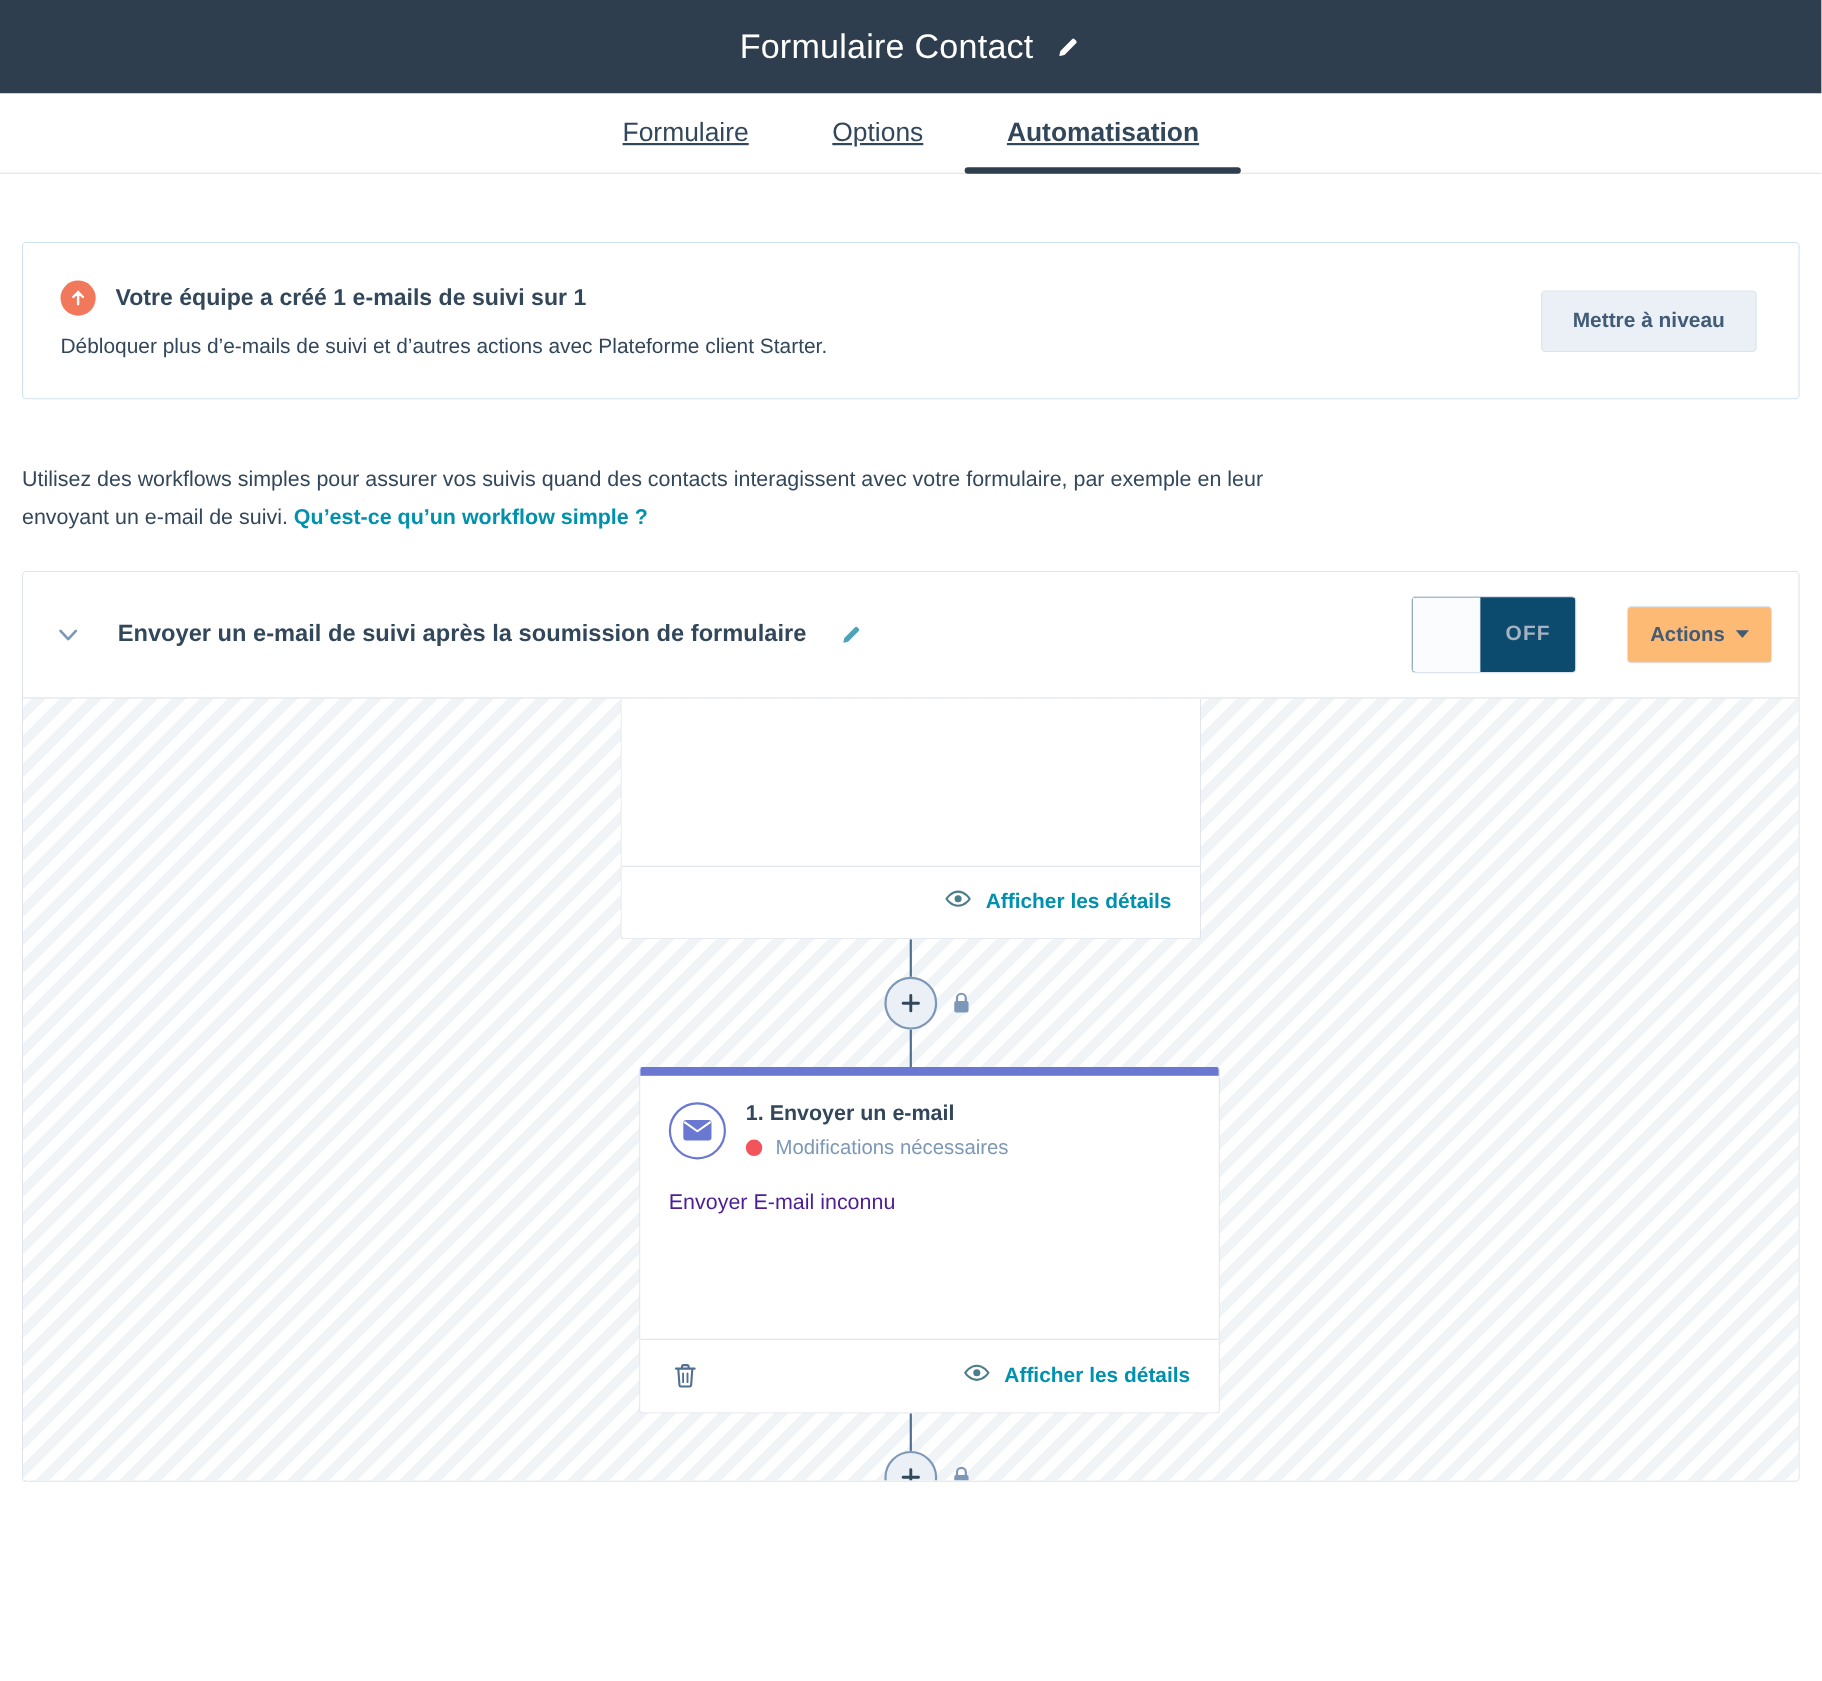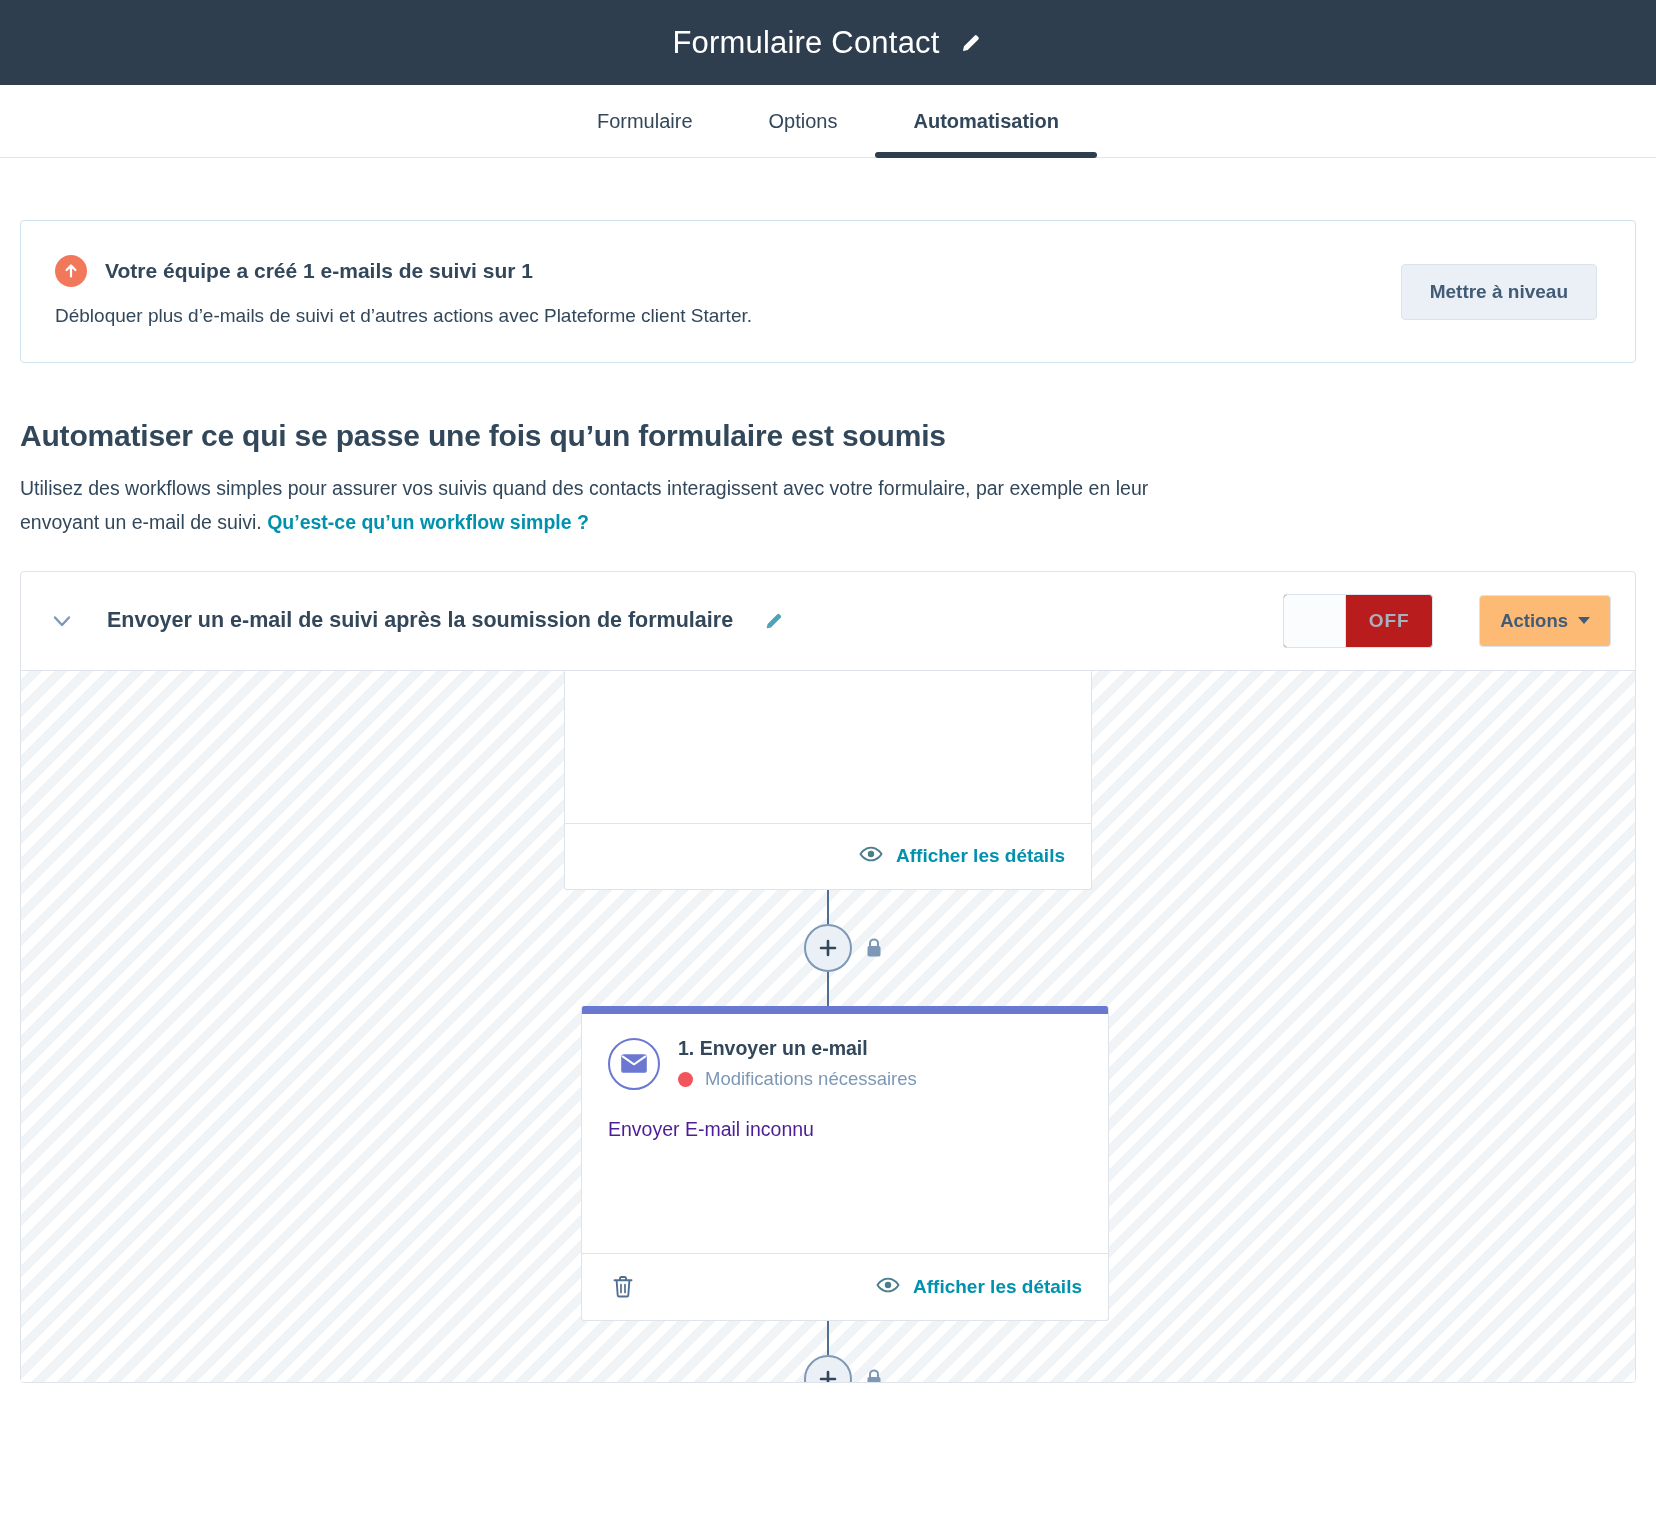--- a/index.html
+++ b/index.html
@@ -44,24 +44,25 @@
     display: flex;
     align-items: stretch;
     justify-content: center;
     gap: 0;
   }
   .tab {
     position: relative;
     display: flex;
     align-items: center;
     padding: 0 38px;
-    font-size: 20px;
+    font-size: 24px;
     color: #33475b;
     cursor: pointer;
     white-space: nowrap;
+    text-decoration: underline;
   }
   .tab.active { font-weight: 700; color: #33475b; }
   .tab.active::after {
     content: "";
     position: absolute;
     left: 0; right: 0; bottom: -1px;
     height: 6px;
     background: #2e3e4e;
     border-radius: 3px;
   }
@@ -169,27 +170,27 @@
   .workflow-name {
     font-size: 21.5px;
     font-weight: 700;
     color: #33475b;
   }
   .header-spacer { flex: 1; }
 
   .toggle {
     display: inline-flex;
     align-items: stretch;
-    height: 54px;
+    height: 70px;
     width: 150px;
     border: 1px solid #dbe3ec;
     border-radius: 4px;
     overflow: hidden;
     cursor: pointer;
-    background: #b91c1c;
+    background: #0c4a6e;
     flex: 0 0 auto;
   }
   .toggle-knob {
     width: 62px;
     background: #fbfcfd;
     border-right: 1px solid #dbe3ec;
     border-radius: 3px 0 0 3px;
   }
   .toggle-label {
     flex: 1;
@@ -411,21 +412,20 @@
           </svg>
         </span>
         <span class="banner-title">Votre équipe a créé 1 e-mails de suivi sur 1</span>
       </div>
       <div class="banner-sub">Débloquer plus d’e-mails de suivi et d’autres actions avec  Plateforme client Starter.</div>
     </div>
     <button class="btn-upgrade">Mettre à niveau</button>
   </div>
 
   <div class="section-head">
-    <h1 class="section-title">Automatiser ce qui se passe une fois qu’un formulaire est soumis</h1>
     <p class="section-desc">
       <span>Utilisez des workflows simples pour assurer vos suivis quand des contacts interagissent avec votre formulaire, par exemple en leur envoyant un e-mail de suivi. </span><a class="link-teal" href="#">Qu’est-ce qu’un workflow simple ?</a>
     </p>
   </div>
 
   <div class="workflow-panel">
 
     <div class="workflow-header">
       <span class="chevron-btn">
         <svg width="28" height="28" viewBox="0 0 28 28" fill="none">

